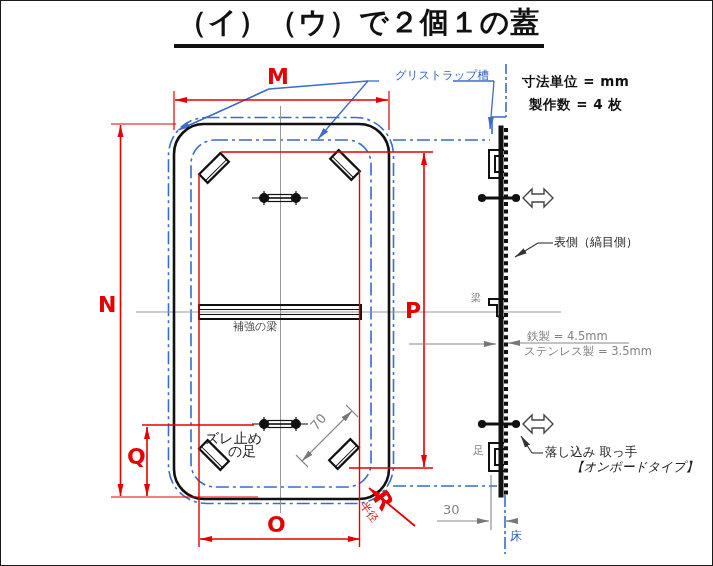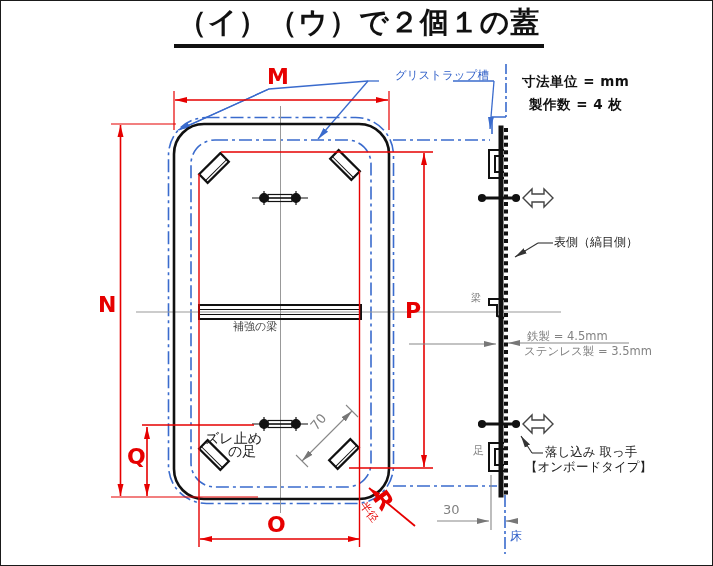--- a/index.html
+++ b/index.html
@@ -197,17 +197,17 @@
   <div class="lbl small" style="left:204px;top:430px;">ズレ止め</div>
   <div class="lbl small" style="left:227px;top:443px;">の足</div>
   <div class="lbl rot grey-text" style="left:307px;top:423px;font-size:13px;transform:rotate(-50deg);">70</div>
 
   <div class="lbl" style="left:553px;top:235px;font-size:12px;color:#222;text-align:right;">表側（縞目側）</div>
   <div class="lbl grey-text" style="left:470px;top:291px;font-size:10px;">梁</div>
   <div class="lbl grey-text" style="left:472px;top:444px;font-size:11px;">足</div>
   <div class="lbl grey-text" style="left:526px;top:329px;font-size:11.5px;">鉄製 = 4.5mm</div>
   <div class="lbl grey-text" style="left:523px;top:344px;font-size:11.5px;">ステンレス製 = 3.5mm</div>
   <div class="lbl" style="left:544px;top:444px;font-size:12.5px;color:#222;">落し込み 取っ手</div>
-  <div class="lbl" style="left:524px;top:459px;font-size:12.5px;color:#222;">【オンボードタイプ】</div>
+  <div class="lbl" style="left:570px;top:459px;font-size:12.5px;color:#222;font-style:italic;">【オンボードタイプ】</div>
   <div class="lbl grey-text" style="left:442px;top:502px;font-size:13px;">30</div>
   <div class="lbl blue-text" style="left:509px;top:529px;font-size:12px;">床</div>
 
 </div>
 
 </body></html>

